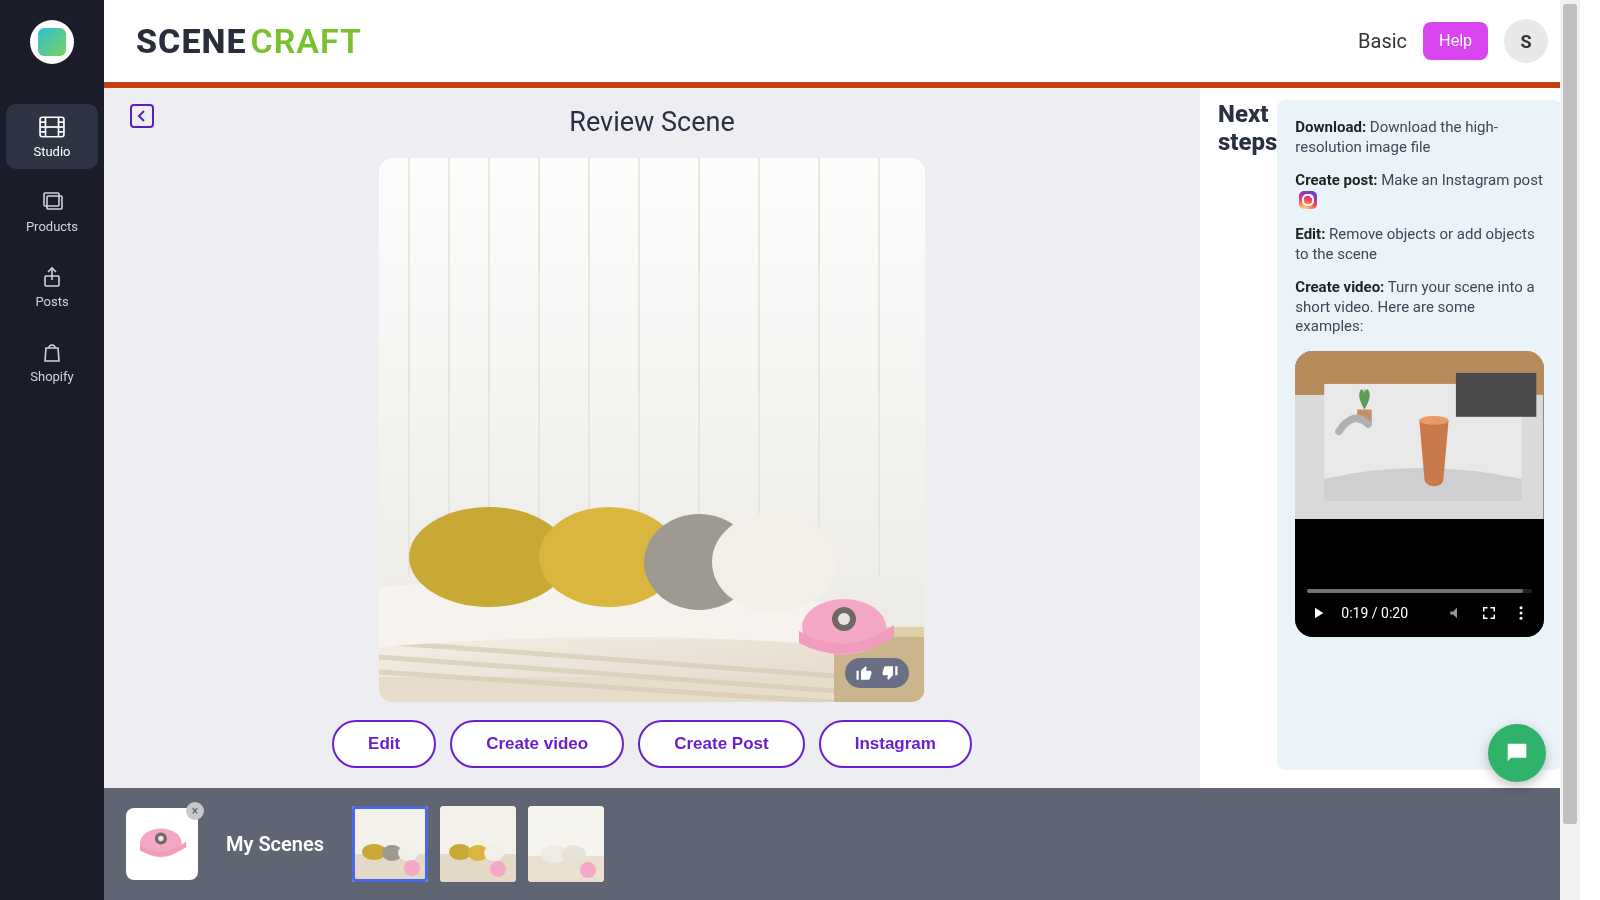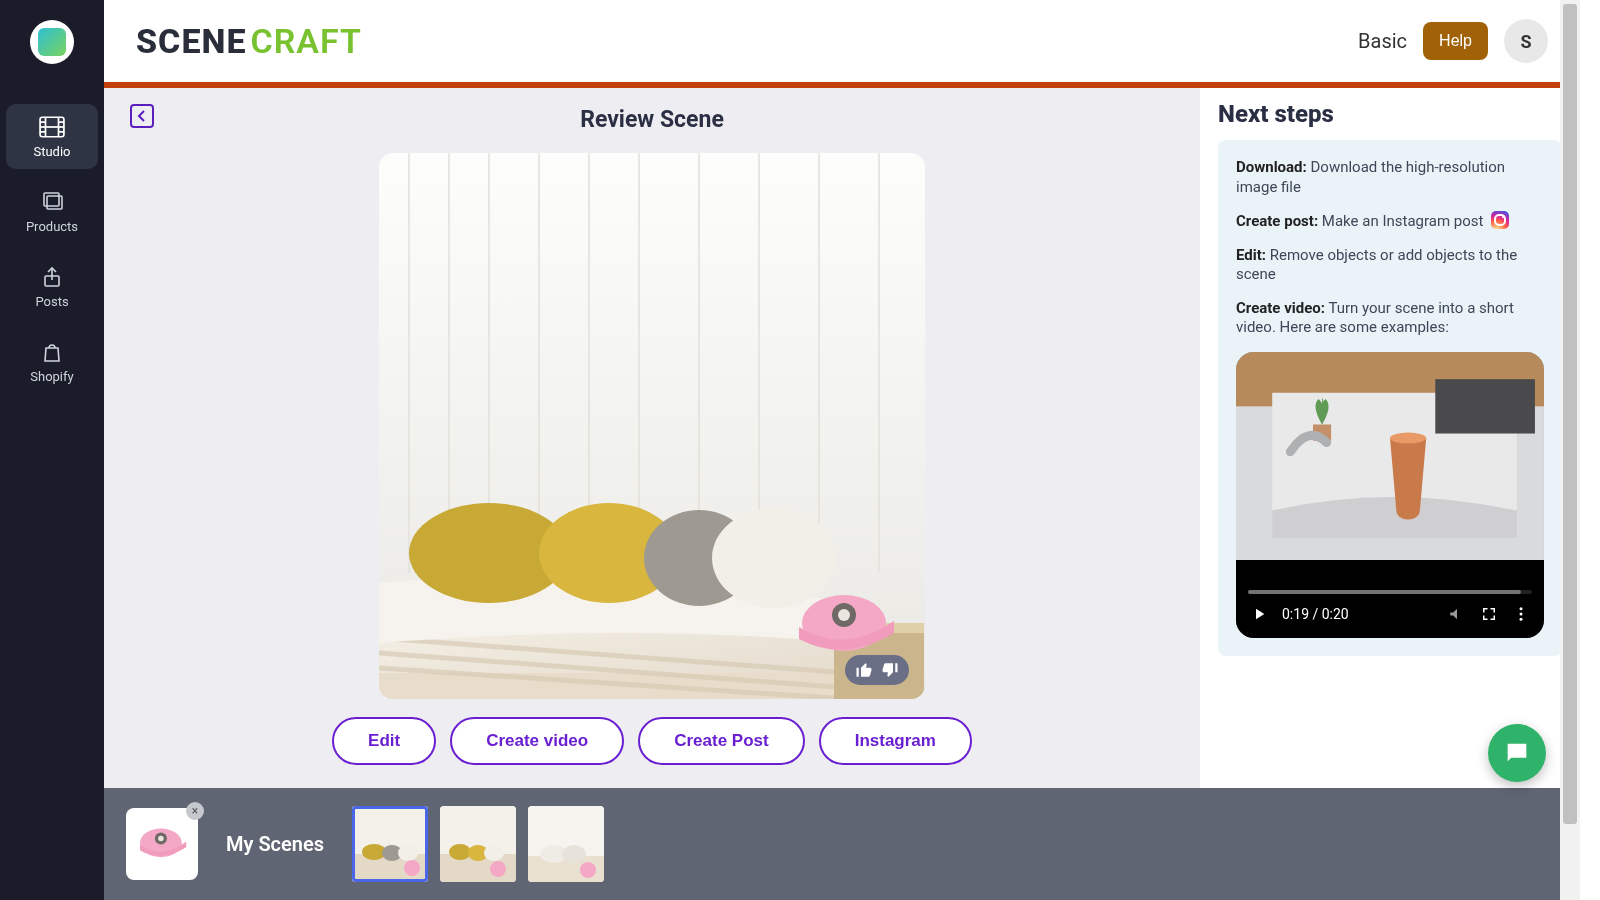--- a/index.html
+++ b/index.html
@@ -18,39 +18,39 @@
   .nav-icon svg { width: 26px; height: 22px; }
 
   
   .main { flex: 1; display: flex; flex-direction: column; min-width: 0; }
   .topbar { height: 88px; display: flex; align-items: center; justify-content: space-between; padding: 0 32px; border-bottom: 6px solid #c2410c; }
   .brand { display: flex; align-items: center; gap: 4px; font-weight: 800; font-size: 34px; letter-spacing: 1px; }
   .brand .a { color: #2a2e3b; }
   .brand .b { color: #78c12f; font-weight: 600; }
   .top-right { display: flex; align-items: center; gap: 16px; }
   .plan { font-size: 20px; color: #333; }
-  .help-btn { background: #a16207; color: #fff; padding: 10px 16px; border-radius: 8px; font-size: 16px; border: none; cursor: pointer; }
+  .help-btn { background: #d946ef; color: #fff; padding: 10px 16px; border-radius: 8px; font-size: 16px; border: none; cursor: pointer; }
   .avatar { width: 44px; height: 44px; border-radius: 50%; background: #e8e8e8; display: flex; align-items: center; justify-content: center; font-weight: 700; color: #333; font-size: 18px; }
 
   
   .content { flex: 1; display: flex; min-height: 0; }
   .review { flex: 1; background: #ededf2; display: flex; flex-direction: column; align-items: center; padding: 12px 20px 20px; position: relative; min-width: 0; }
   .back-chip { position: absolute; left: 26px; top: 16px; width: 24px; height: 24px; border: 2px solid #5b1fbf; border-radius: 4px; display: flex; align-items: center; justify-content: center; color: #5b1fbf; cursor: pointer; background:#fff0; }
-  .review-title { font-size: 23px; font-weight: 700; color: #2b2f44; margin: 6px 0 20px; }
+  .review-title { font-size: 27px; font-weight: 400; color: #2b2f44; margin: 6px 0 20px; }
 
   .scene-img { width: 546px; height: 546px; border-radius: 14px; overflow: hidden; position: relative; background: #e6e6e6; display:flex; align-items:center; justify-content:center; }
   .scene-svg { width:100%; height:100%; display:block; }
   .feedback-pill { position: absolute; right: 16px; bottom: 14px; background: #6b6f86; border-radius: 20px; padding: 6px 10px; display: flex; gap: 8px; color: #fff; }
   .thumb-ic { width: 18px; height: 18px; }
 
   .action-row { display: flex; gap: 14px; margin-top: 18px; }
   .pill-btn { border: 2px solid #6a1fd1; color: #6a1fd1; background: #fff; border-radius: 999px; padding: 12px 34px; font-size: 17px; font-weight: 600; cursor: pointer; }
 
   
-  .right { width: 380px; background: #fff; padding: 12px 18px 18px; display: flex; flex-direction: column; }
+  .right { width: 380px; background: #fff; padding: 12px 18px 18px; display: flex; flex-direction: row; }
   .right h2 { font-size: 24px; color: #2b2f44; font-weight: 800; margin-bottom: 12px; }
   .steps-box { background: #eaf4f8; border-radius: 8px; padding: 18px 18px 18px; font-size: 15px; color: #3f4658; }
   .steps-box p { margin-bottom: 14px; line-height: 1.3; }
   .steps-box b { color: #222; font-weight: 700; }
   .ig { display:inline-block; width:18px; height:18px; vertical-align:-3px; margin-left:4px; border-radius:5px; background: radial-gradient(circle at 30% 110%, #fdf497 0%, #fd5949 45%, #d6249f 65%, #285AEB 95%); position:relative; }
   .ig::after { content:""; position:absolute; inset:3px; border:2px solid #fff; border-radius:5px; }
   .ig::before { content:""; position:absolute; top:4px; right:4px; width:3px; height:3px; background:#fff; border-radius:50%; }
   .video-box { margin-top: 6px; width: 100%; border-radius: 18px; overflow: hidden; background: #000; position: relative; height: 286px; }
   .video-vis { position:absolute; inset:0; }
   .video-controls { position: absolute; left: 0; right: 0; bottom: 0; height: 48px; background: rgba(0,0,0,0.55); display: flex; align-items: center; gap: 14px; padding: 0 14px; color: #fff; font-size: 14px; }

